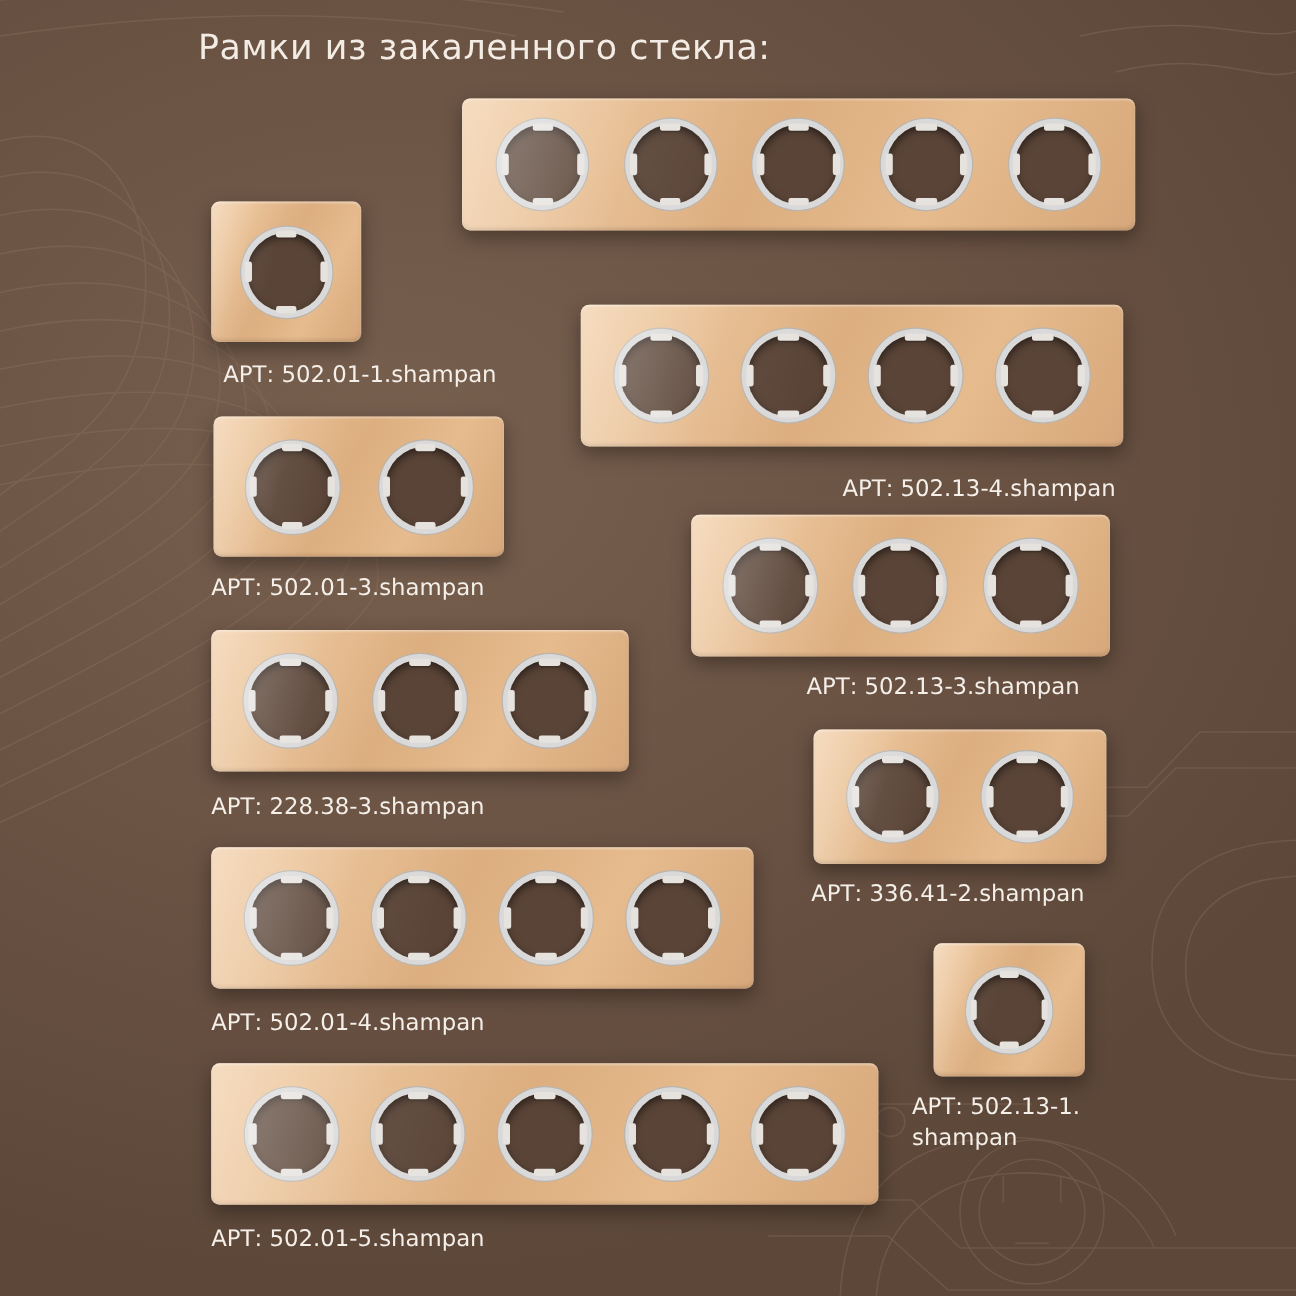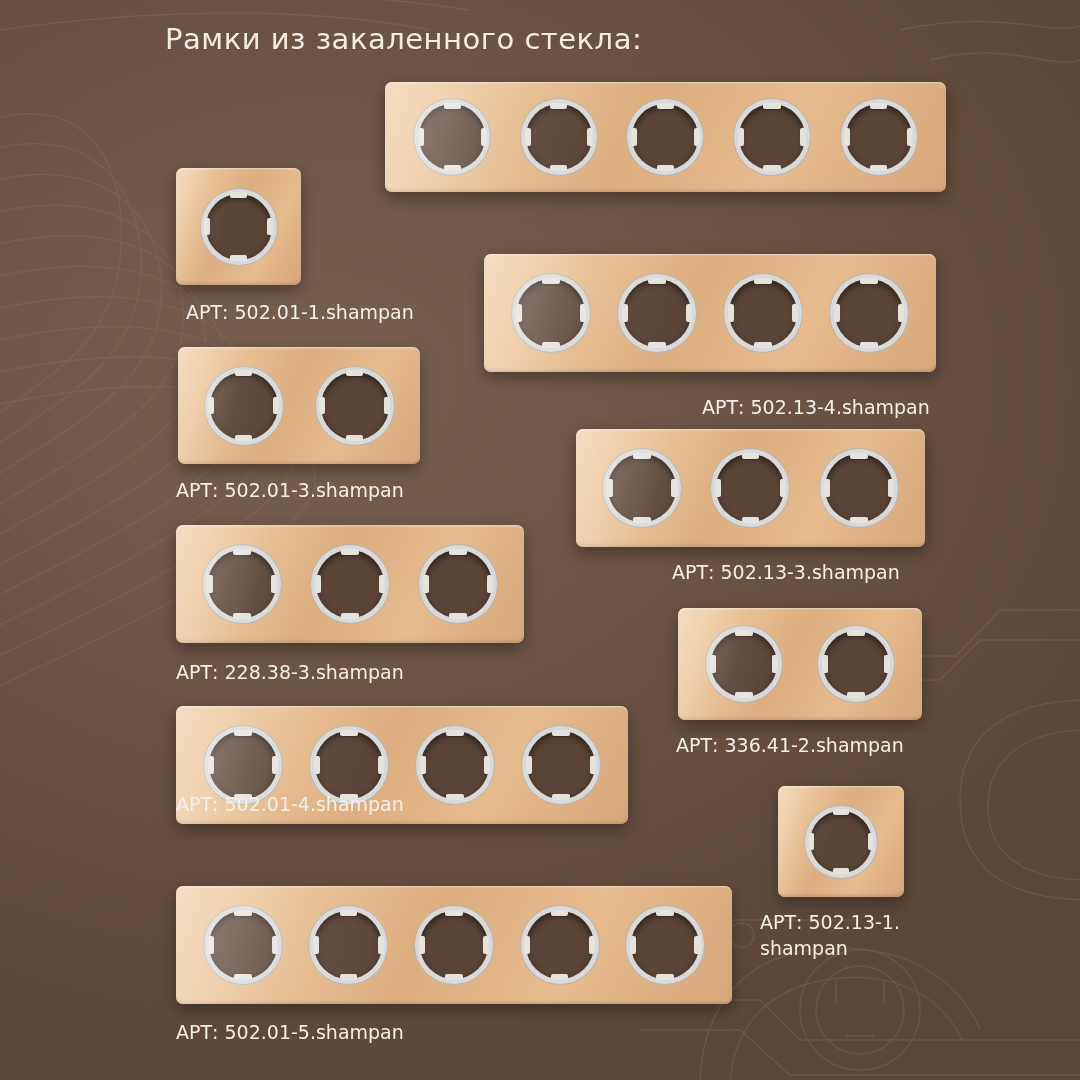--- a/index.html
+++ b/index.html
@@ -323,21 +323,21 @@
         <span class="tab l"></span>
         <span class="tab r"></span>
       </div>
     <div class="hole" style="width:68px;height:68px;">
         <span class="tab t"></span>
         <span class="tab b"></span>
         <span class="tab l"></span>
         <span class="tab r"></span>
       </div>
   </div>
-  <div class="caption" style="left:176px; top:792px;">АРТ: 502.01-4.shampan</div>
+  <div class="caption" style="left:176px; top:840px;">АРТ: 502.01-4.shampan</div>
 
   <div class="frame" style="left:778px; top:786px; width:126px; height:111px;">
     <div class="hole" style="width:62px;height:62px;">
         <span class="tab t"></span>
         <span class="tab b"></span>
         <span class="tab l"></span>
         <span class="tab r"></span>
       </div>
   </div>
   <div class="caption center" style="left:760px; top:910px; width:180px;">

